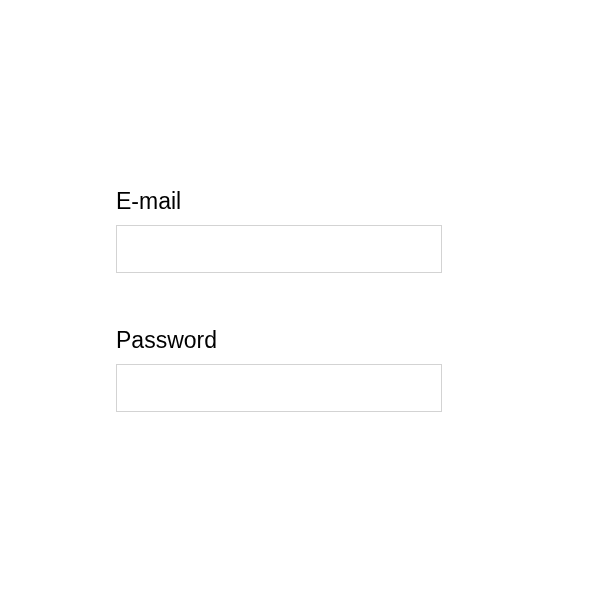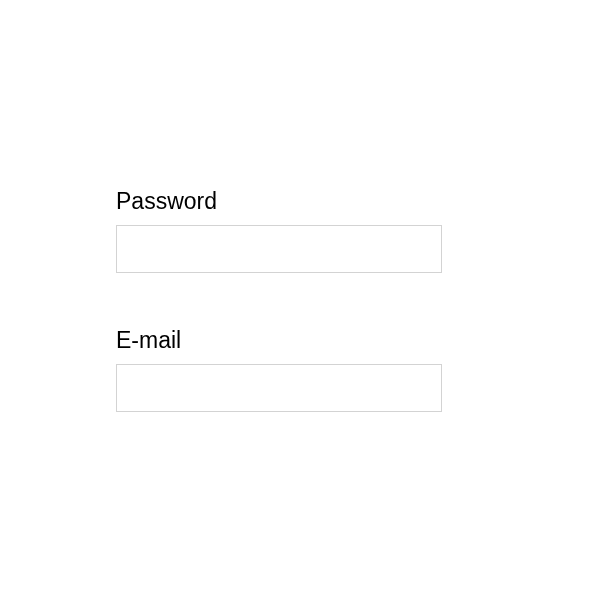--- a/index.html
+++ b/index.html
@@ -38,20 +38,20 @@
       font-size: 16px;
       padding: 0 10px;
       outline: none;
     }
   </style>
 </head>
 <body>
 
 <div class="form">
   <div class="field-group">
+    <label class="field-label">E-mail</label>
+    <input type="text" class="field-input" value="" style="">
+  </div>
+  <div class="field-group">
     <label class="field-label">Password</label>
     <input type="password" class="field-input" value="" style="">
-  </div>
-  <div class="field-group">
-    <label class="field-label">E-mail</label>
-    <input type="text" class="field-input" value="" style="">
   </div>
 </div>
 
 </body></html>

